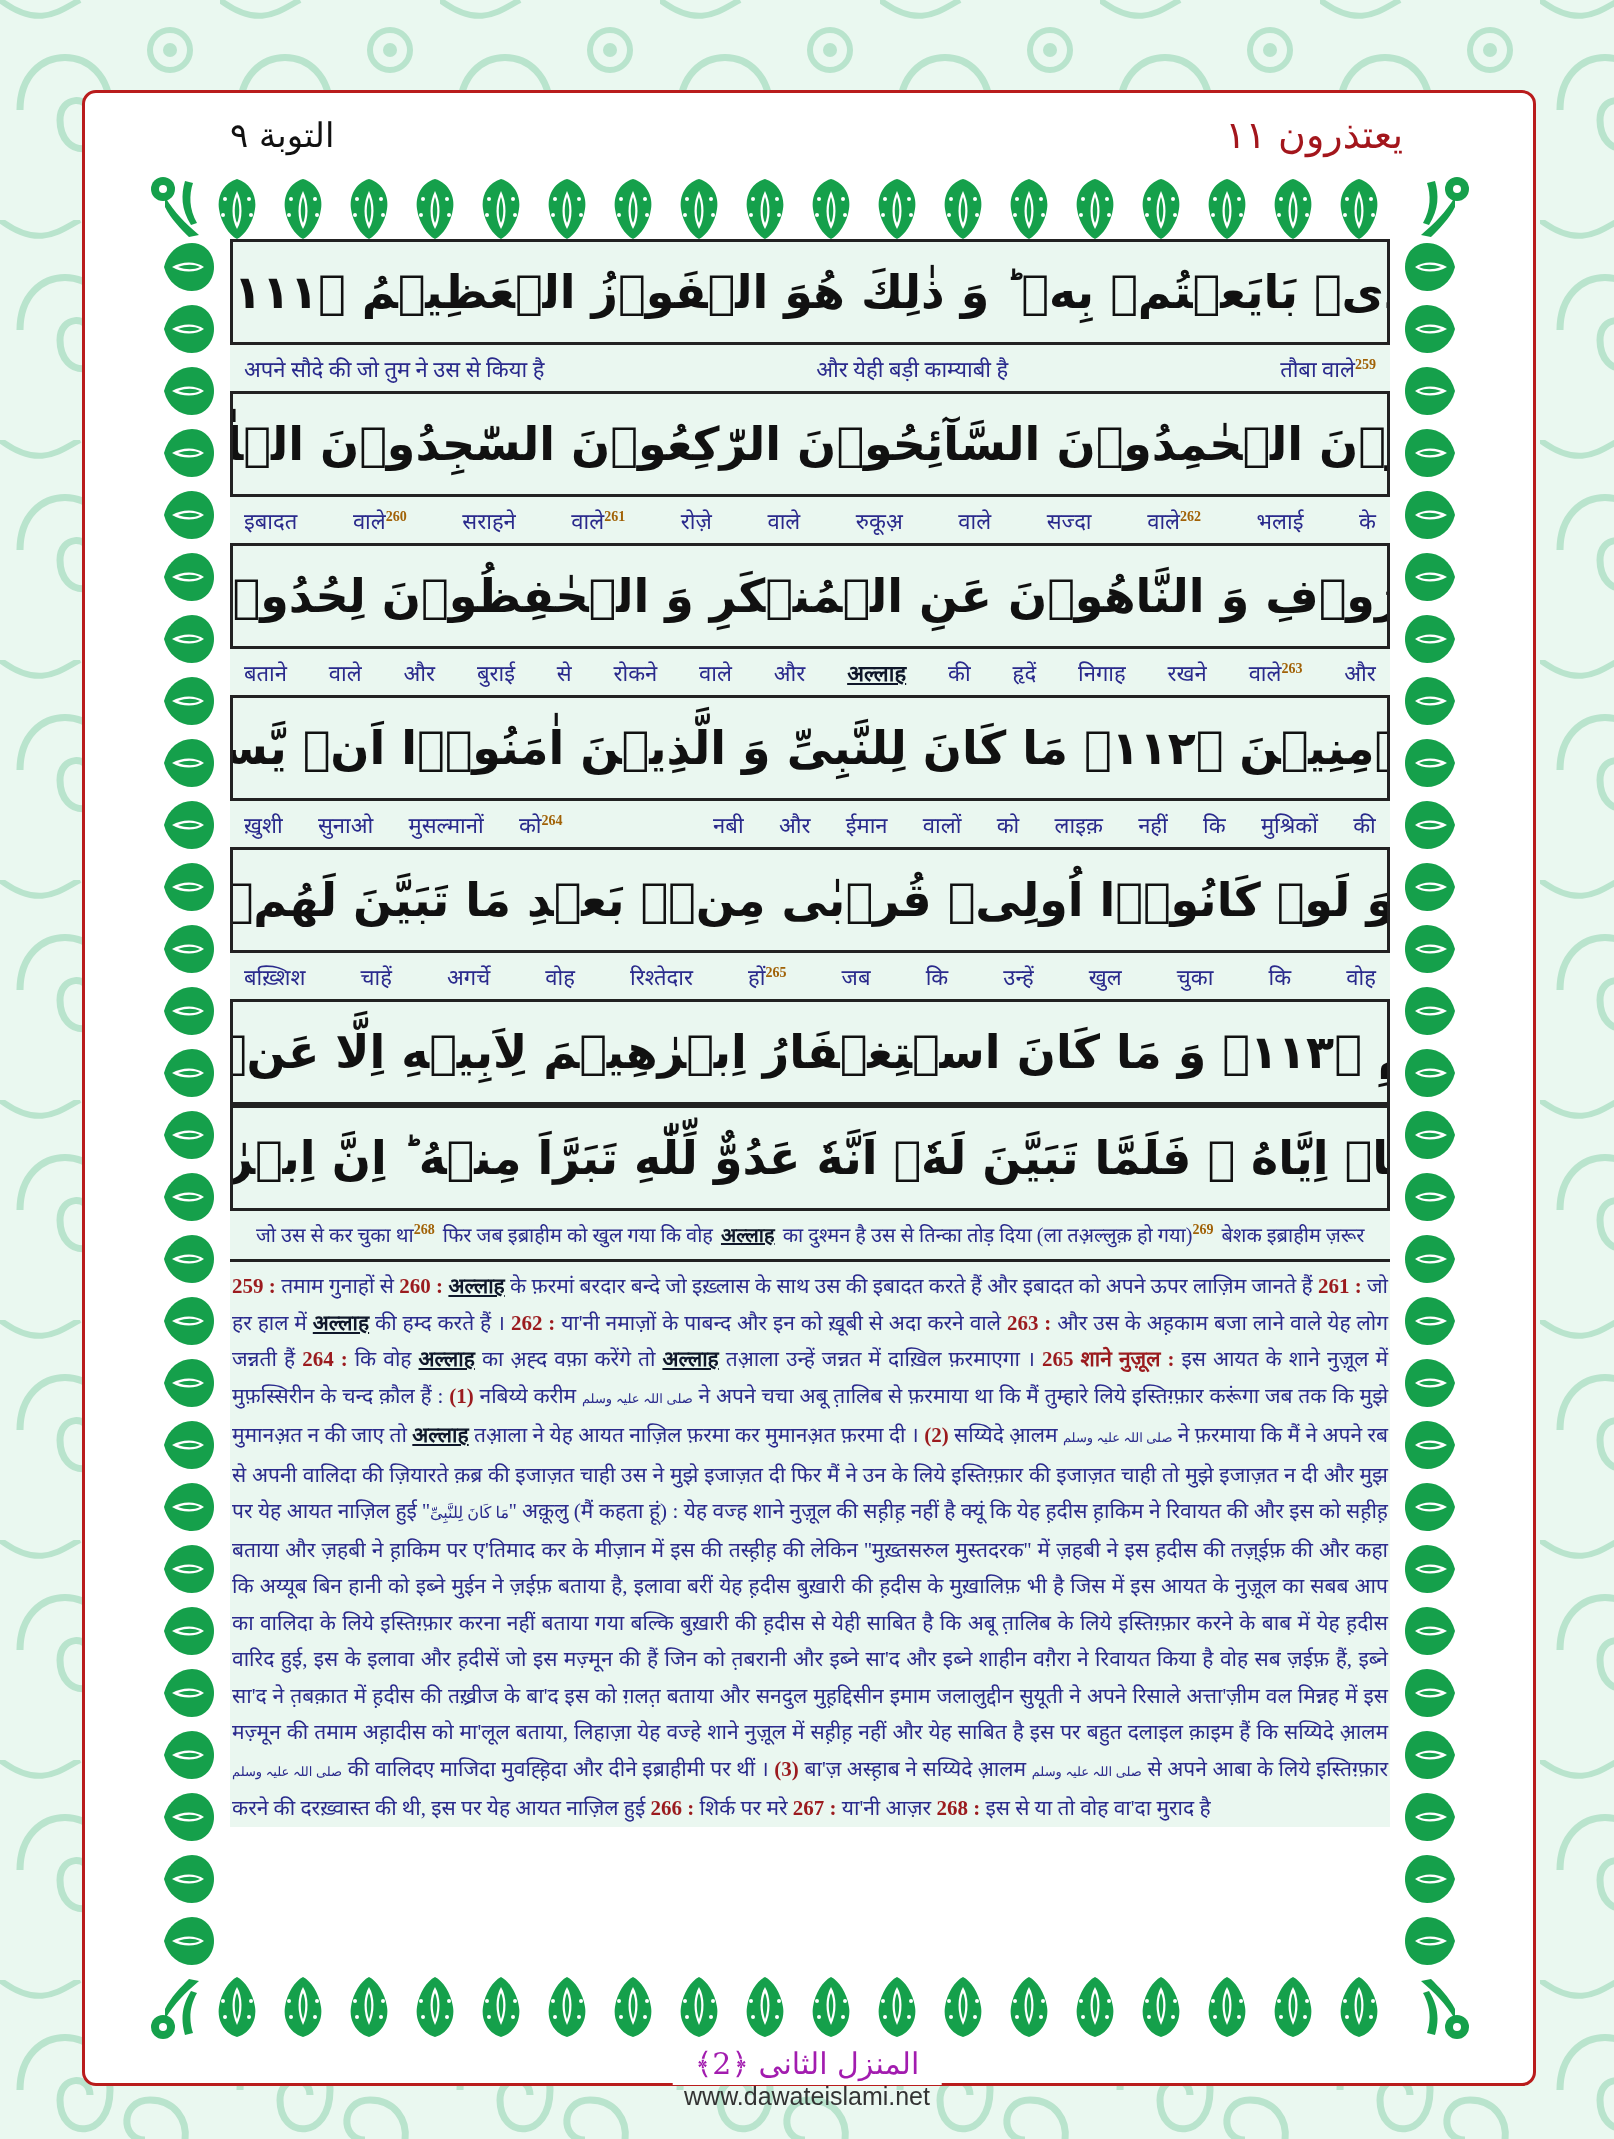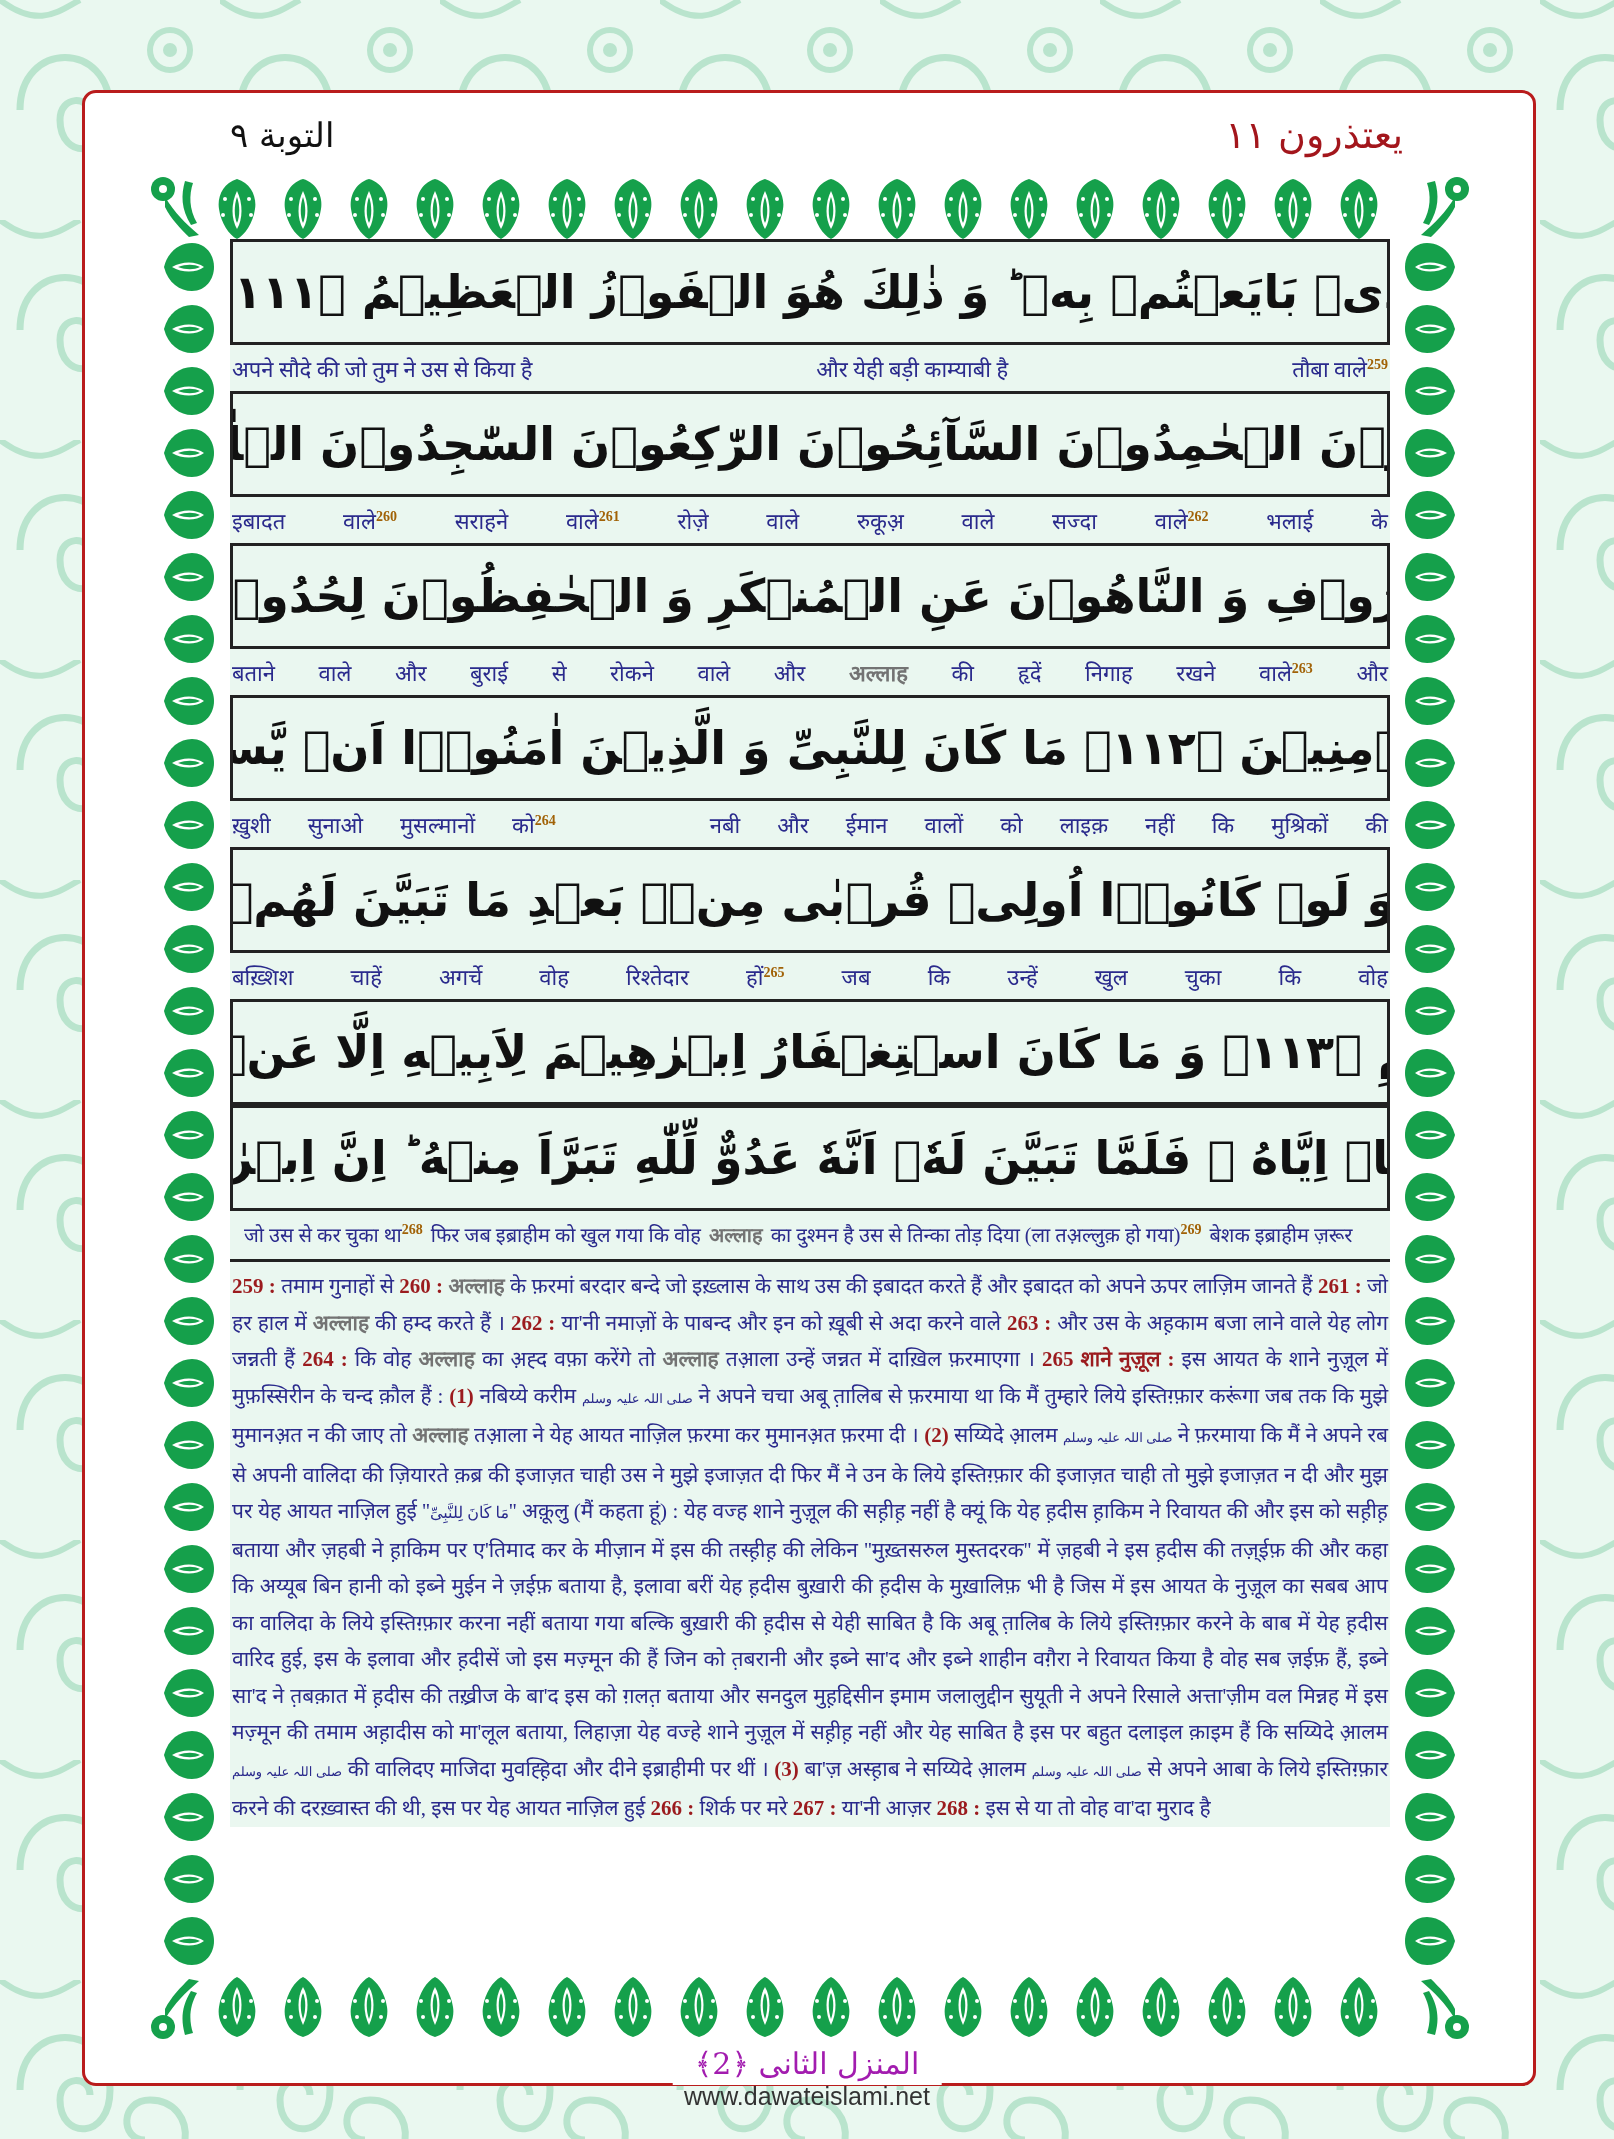--- a/index.html
+++ b/index.html
@@ -23,26 +23,26 @@
   }
   .ayah-box {
     border:3px solid #222; background:#eaf7f0; height:100px;
     display:flex; align-items:center; justify-content:center;
     font-family:"DejaVu Sans", sans-serif; font-weight:bold; font-size:46px;
     color:#111; direction:rtl; white-space:nowrap; overflow:hidden;
     margin:0 0 0 0;
   }
   .trans {
     display:flex; justify-content:space-between; align-items:center;
-    height:46px; padding:0 2px;
+    height:46px; padding:0 14px;
     font-family:"Liberation Serif", serif; font-size:22px; color:#2a2a8c;
   }
   .trans .w { white-space:nowrap; }
   sup { color:#a16207; font-weight:bold; font-size:14px; }
-  .allah { color:#737373; font-weight:bold; }
+  .allah { color:#0f172a; font-weight:bold; text-decoration:underline; }
   .trans.tight { justify-content:flex-start; gap:8px; font-size:20px;margin-left:12px; }
   .divider { height:3px; background:#222; margin:2px 0 6px 0; }
   .notes {
     font-family:"Liberation Serif", serif; font-size:21px; line-height:36.5px;
     color:#2a2a8c; text-align:justify; padding:0 2px;
   }
   .notes .num { color:#9b1b1e; font-weight:bold; }
   .notes .arabic-sal { font-size:13px; color:#2a2a8c; }
   .manzil {
     position:absolute; left:50%; transform:translateX(-50%); top:2042px;

